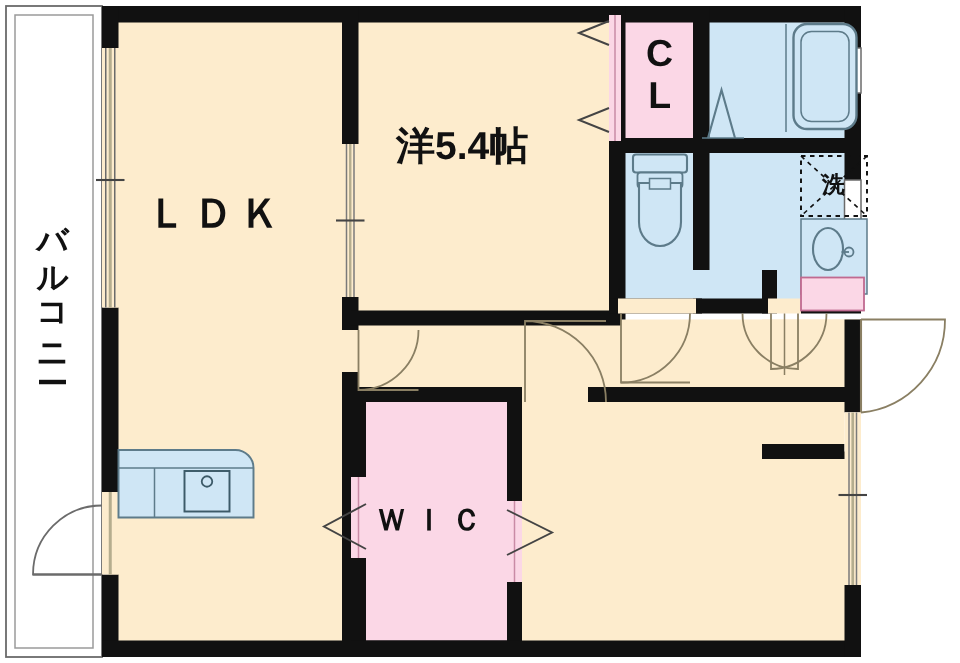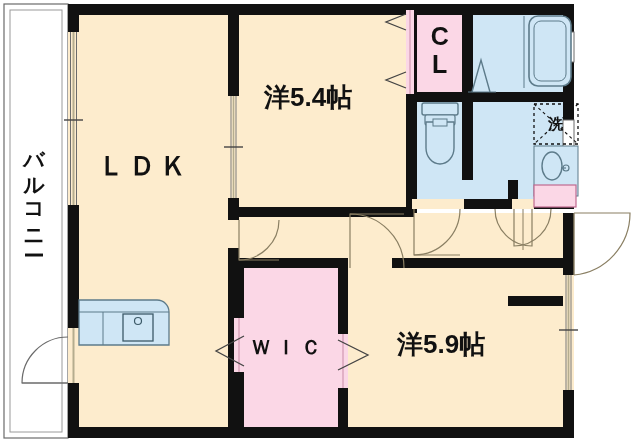--- a/index.html
+++ b/index.html
@@ -296,26 +296,25 @@
         <rect x="123" y="314" width="30" height="27" fill="#cfe6f5" stroke="#3c5a68" stroke-width="1.3"></rect>
         <circle cx="138" cy="321" r="3.5" fill="none" stroke="#3c5a68" stroke-width="1.2"></circle>
       </g>
 
       <g>
         <rect x="534" y="185" width="42" height="22" fill="#fbd7e6" stroke="#c06a90" stroke-width="1.2"></rect>
       </g>
     </g>
   </svg>
 
-  <div class="lbl lbl-ldk" style="left:98px; top:152px;">ＬＤＫ</div>
+  <div class="lbl lbl-ldk" style="left:98px; top:128px;">ＬＤＫ</div>
 
 
   <div class="lbl lbl-room" style="left:264px; top:84px;">洋5.4帖</div>
 
-  <div class="lbl lbl-room" style="left:397px; top:331px;">洋5.9帖</div>
 
   <div class="lbl lbl-wic" style="left:251px; top:337px;">ＷＩＣ</div>
 
   <div class="lbl lbl-cl" style="left:424px; top:22px; width:32px;">C</div>
   <div class="lbl lbl-cl" style="left:424px; top:50px; width:32px;">L</div>
 
   <div class="lbl lbl-sen" style="left:548px; top:116px;">洗</div>
 
   <div class="lbl lbl-balcony" style="left:23px; top:136px;">バルコニー</div>
 

